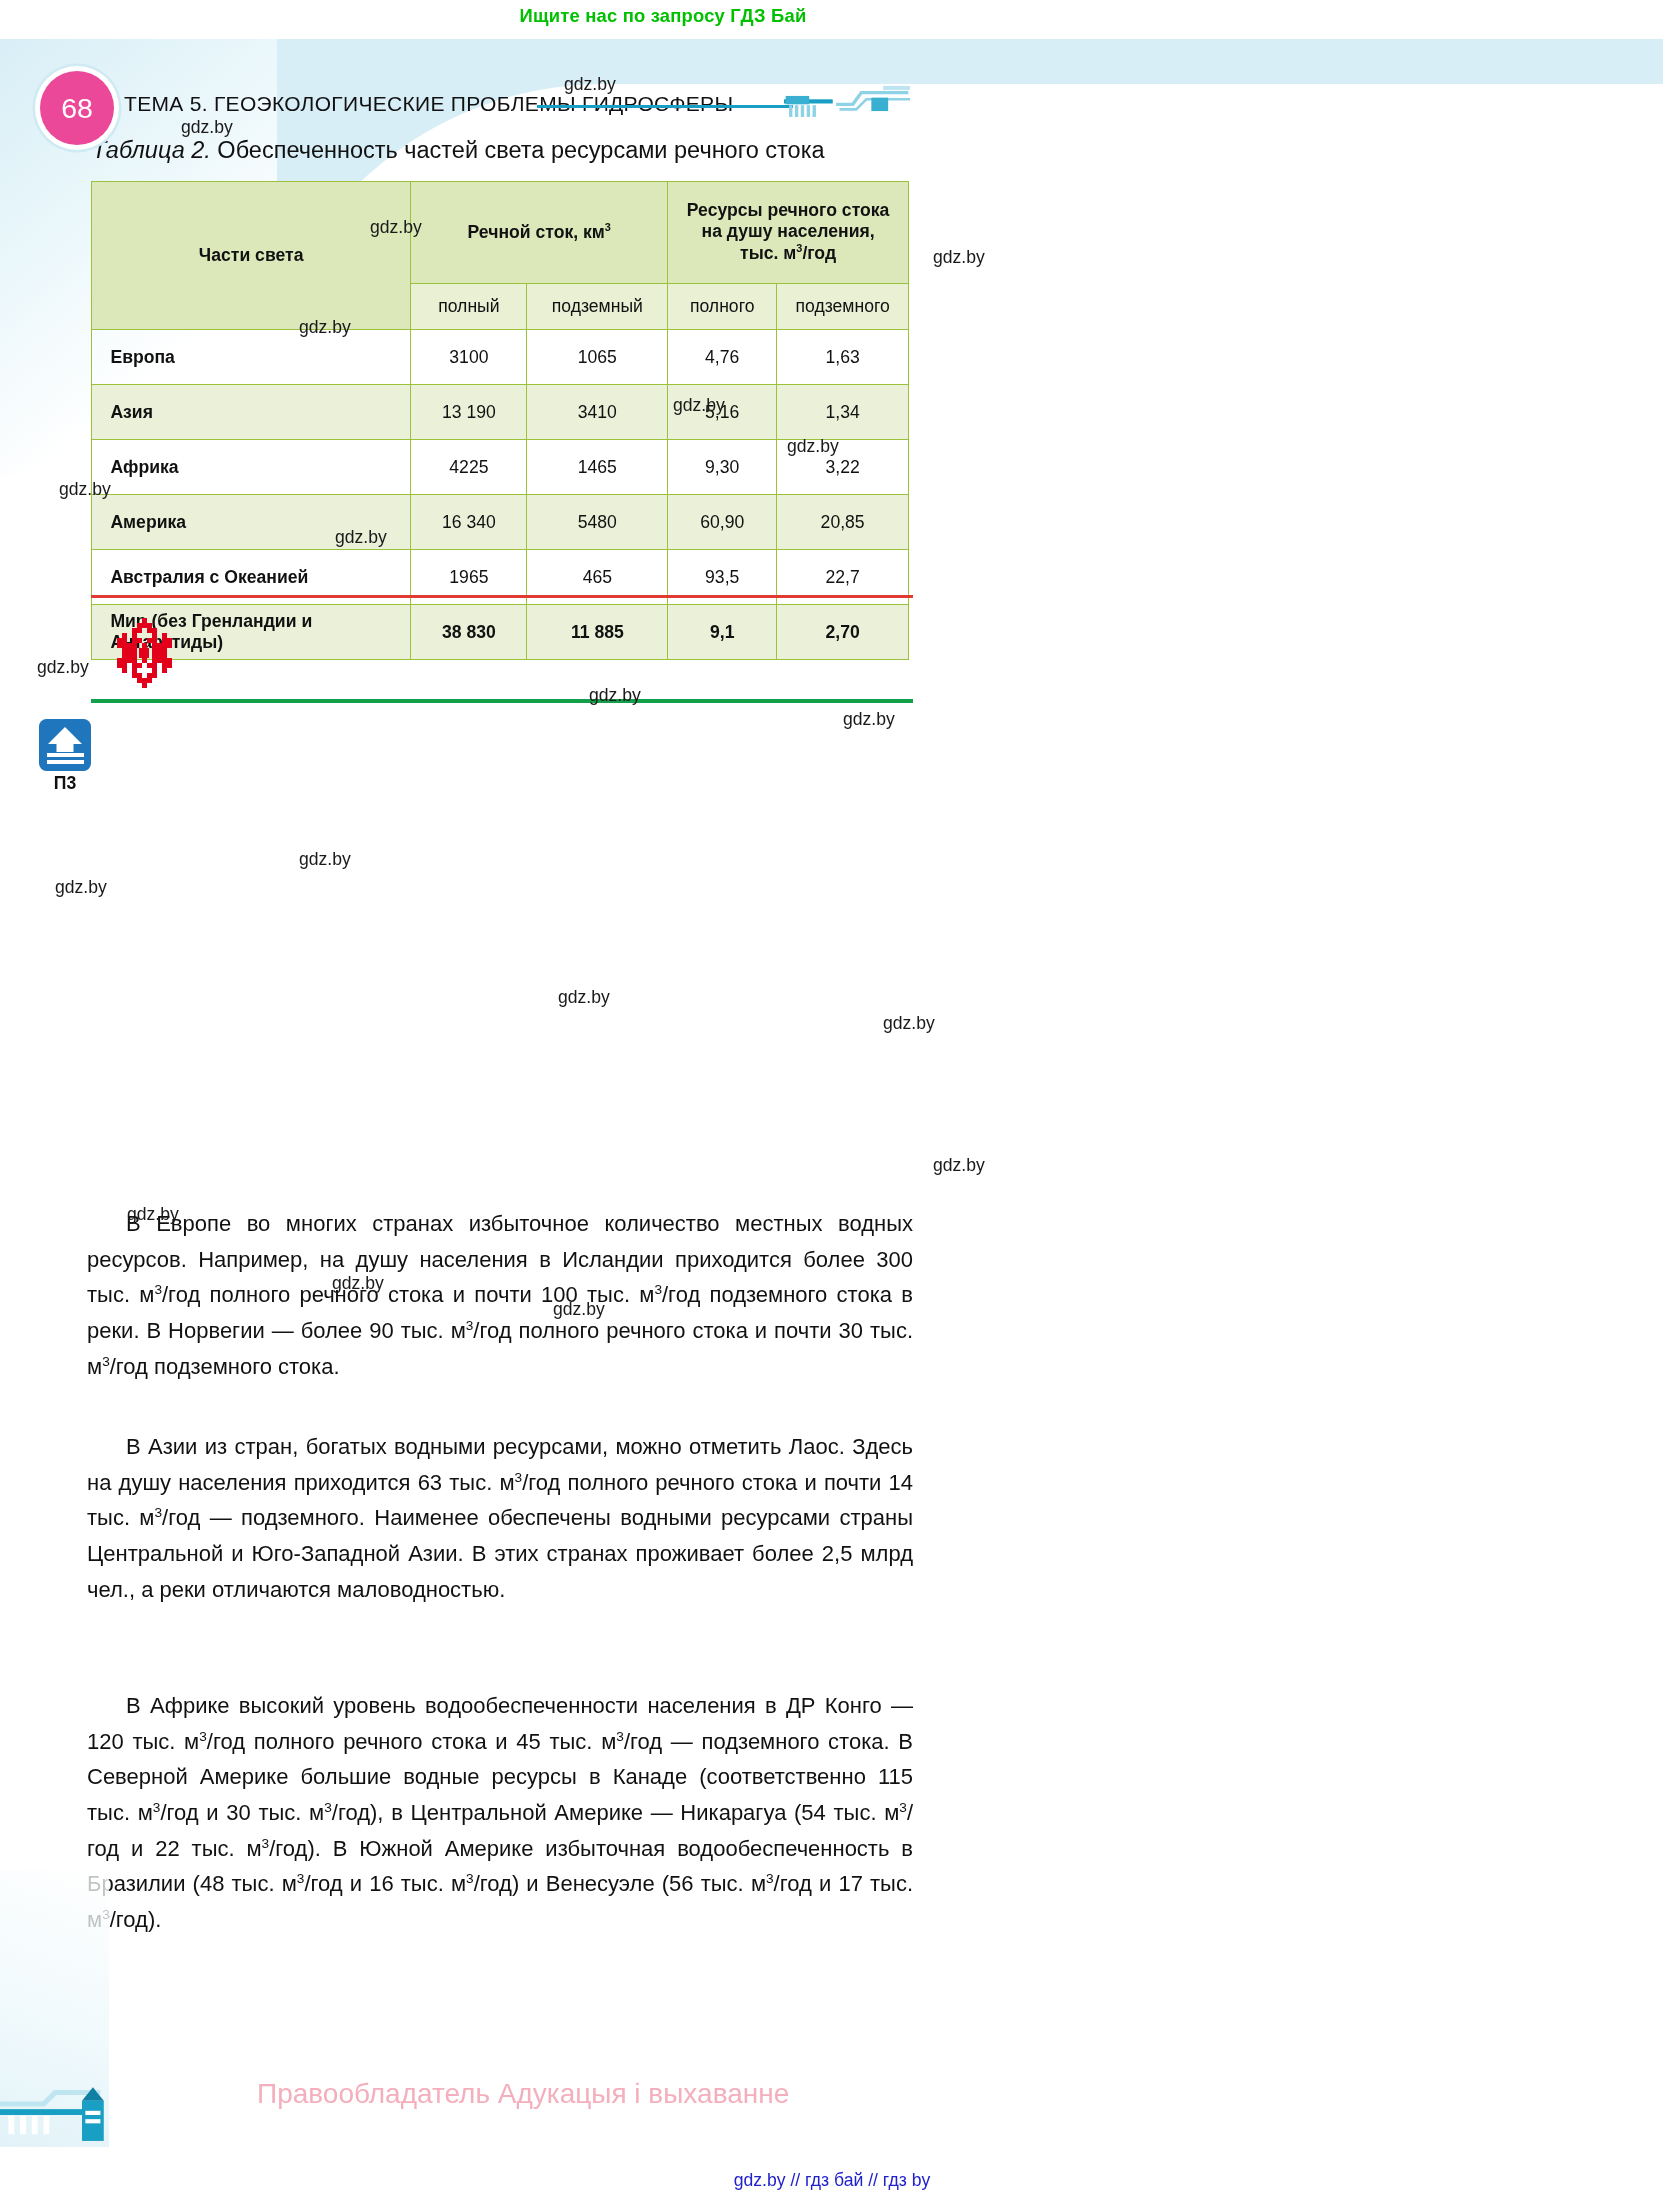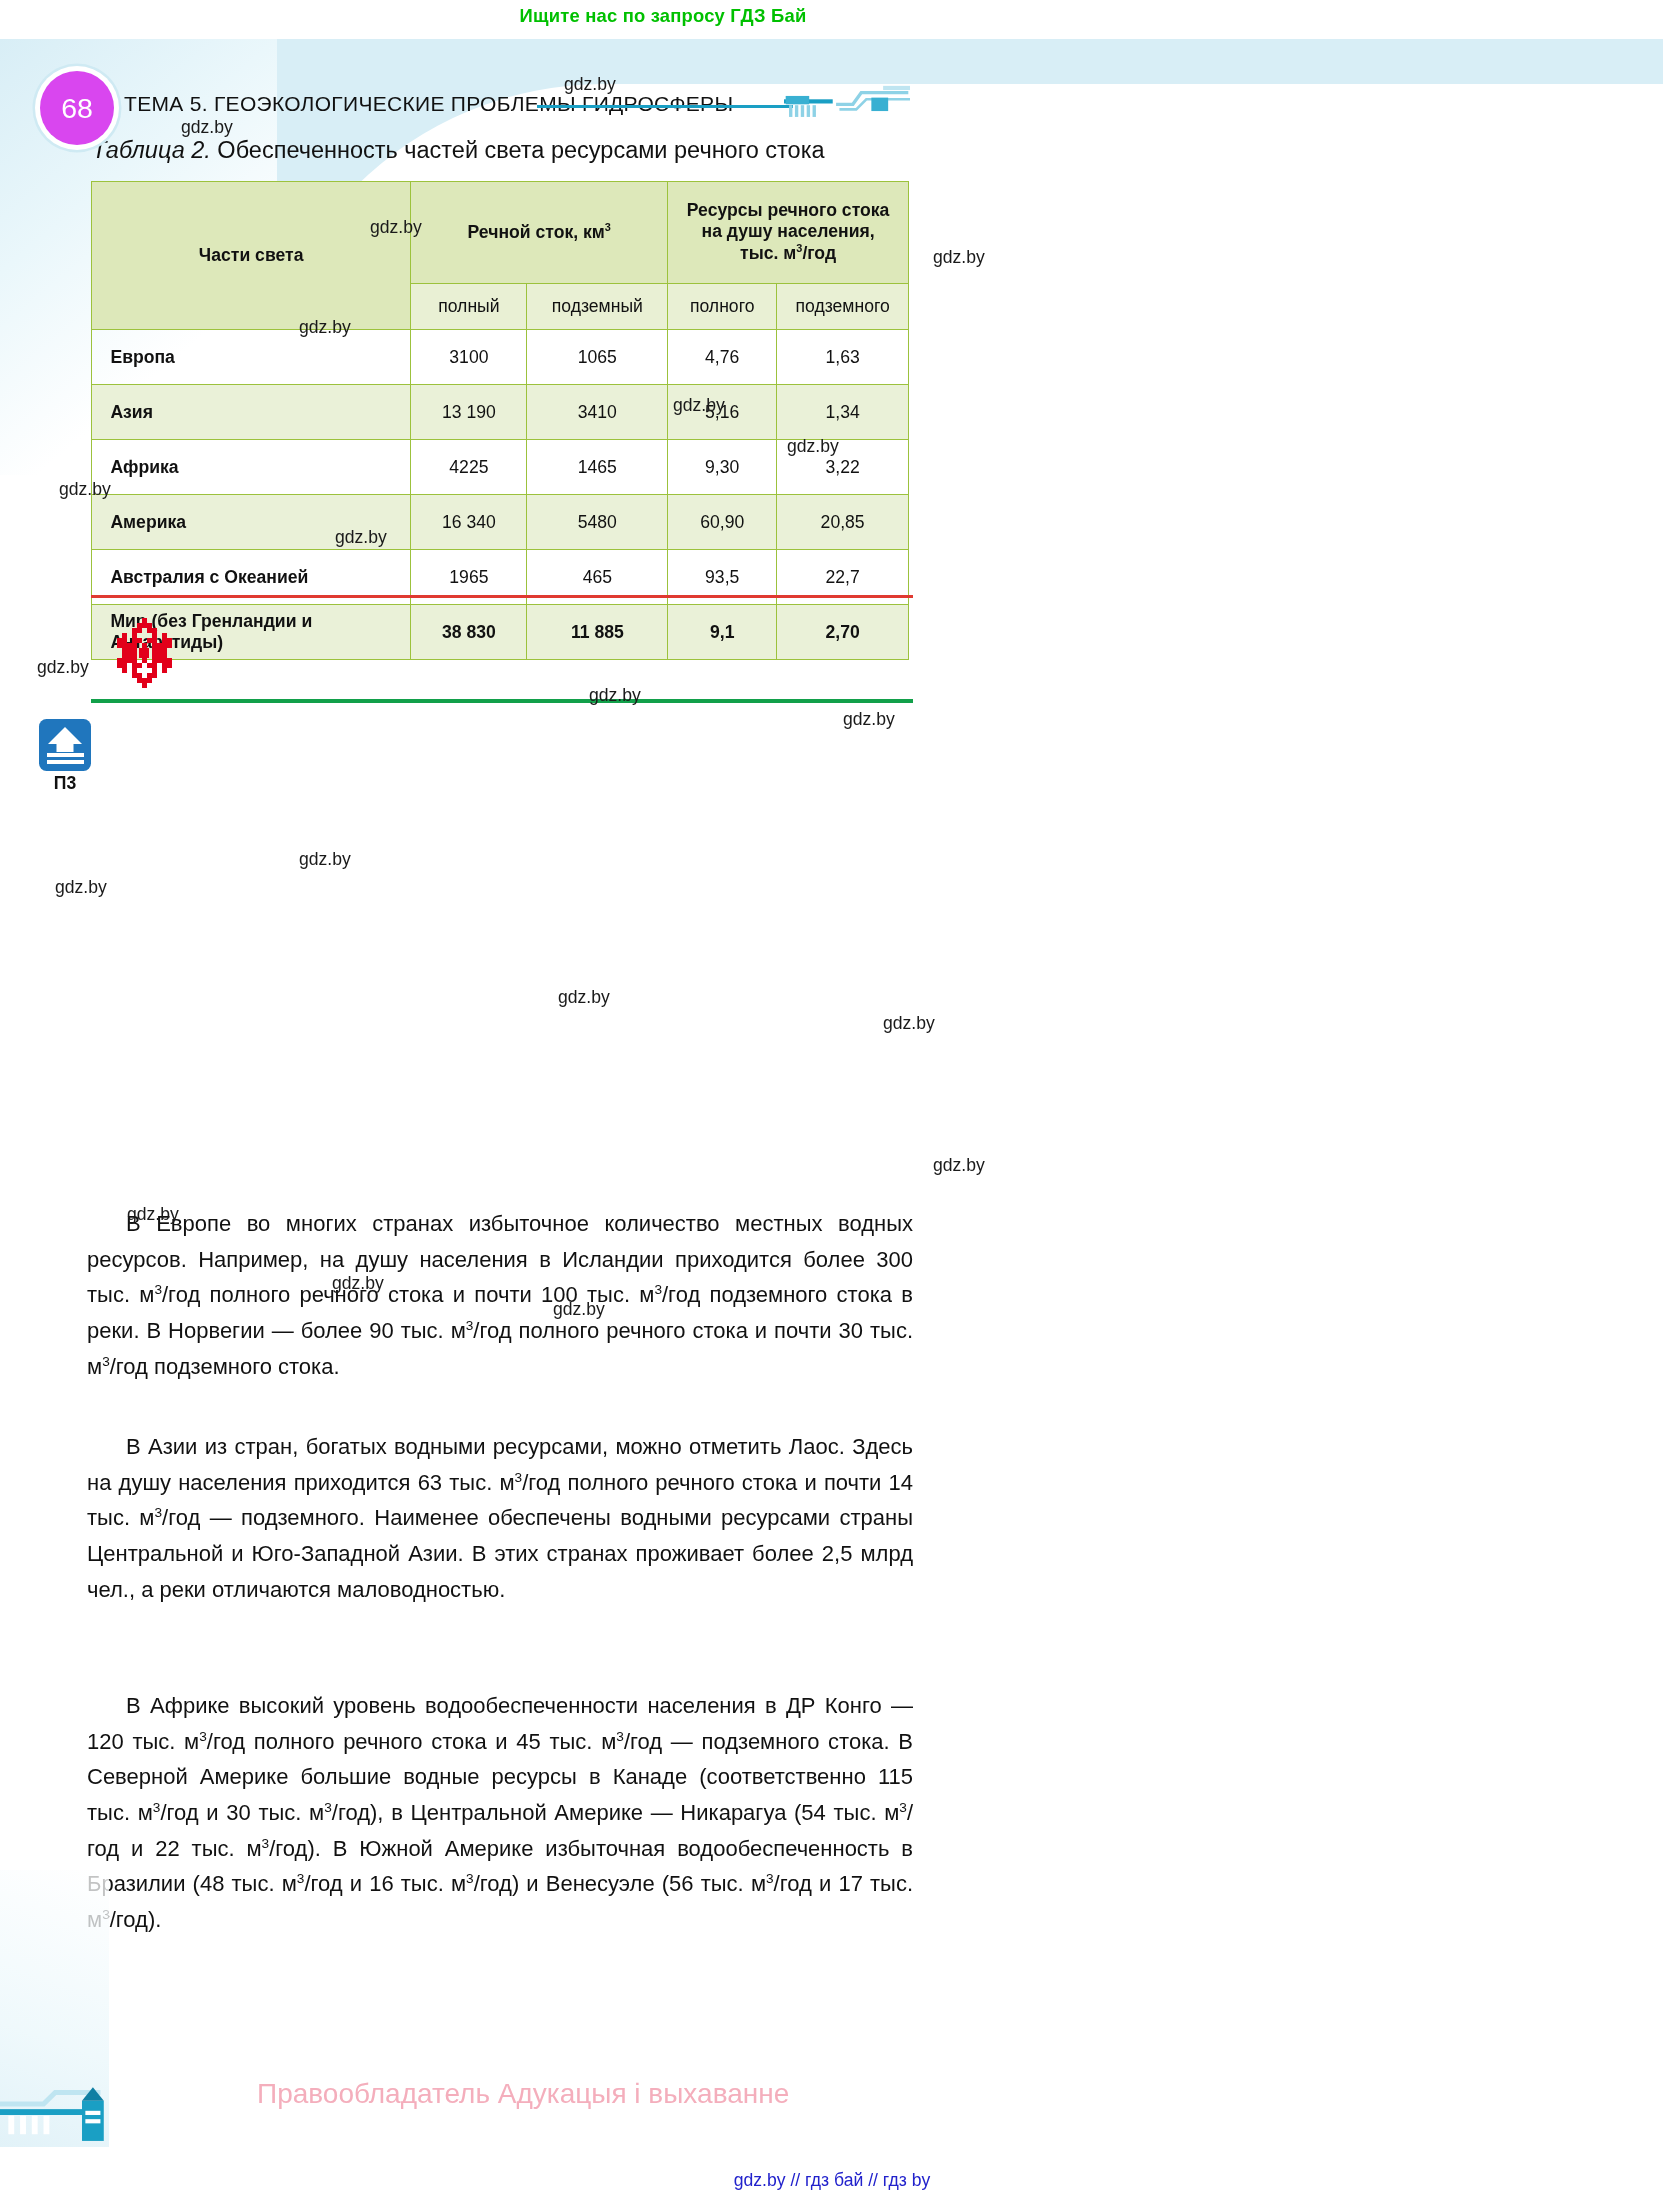--- a/index.html
+++ b/index.html
@@ -38,21 +38,21 @@
     background:#ffffff;
   }
   #corner-fade{
     position:absolute; left:0; top:39px; width:277px; height:436px;
     background:linear-gradient(140deg,#d8eef6 0%,#eaf7fb 35%,#ffffff 70%);
   }
 
   
   #page-badge{
     position:absolute; left:40px; top:71px; width:74px; height:74px;
-    border-radius:50%; background:#d946ef;
+    border-radius:50%; background:#ec4899;
     color:#ffffff; font-size:28.5px; font-weight:400;
     display:flex; align-items:center; justify-content:center;
     box-shadow:0 0 0 5px #ffffff, 0 0 0 7.5px #cfeaf3;
     z-index:6;
   }
 
   
   #chapter-title{
     position:absolute; left:124px; top:92px;
     font-size:21px; letter-spacing:0.3px; color:#111; white-space:nowrap;

